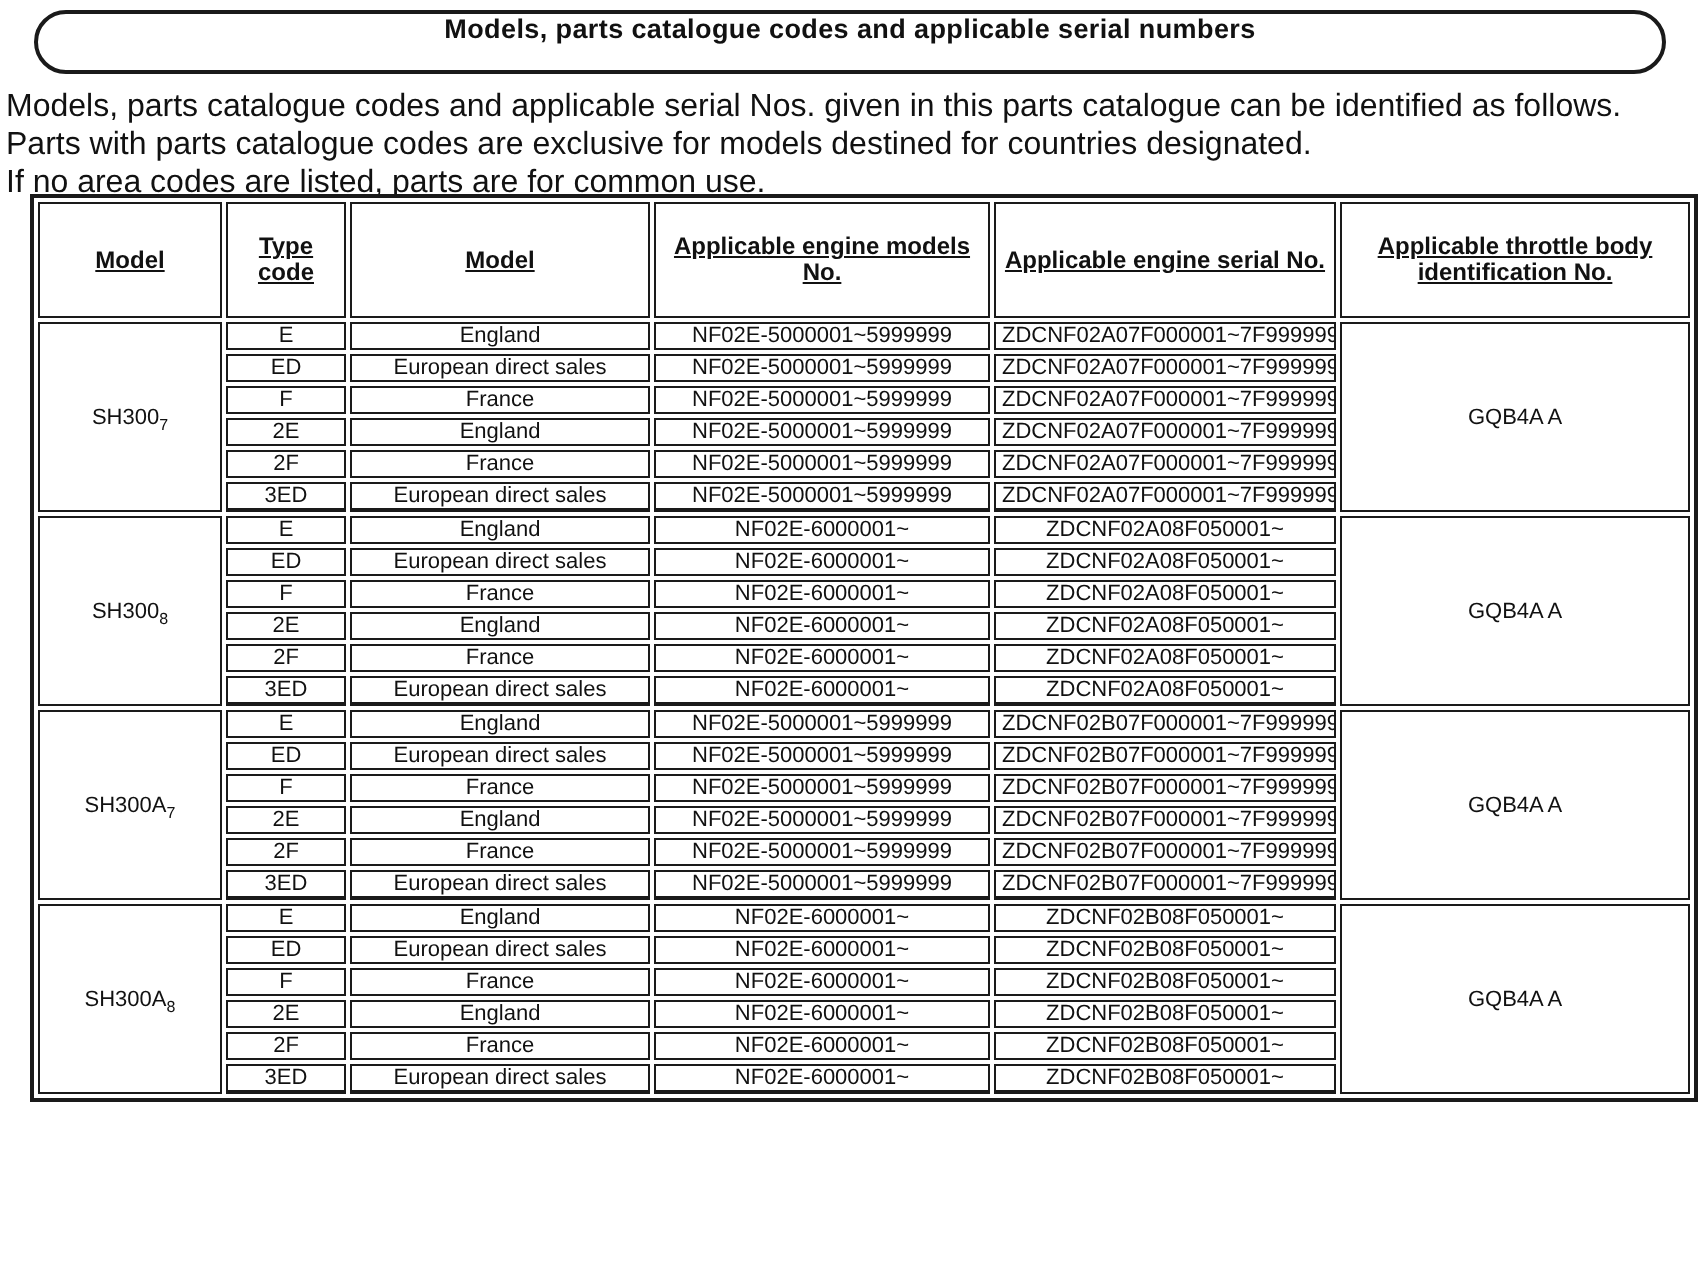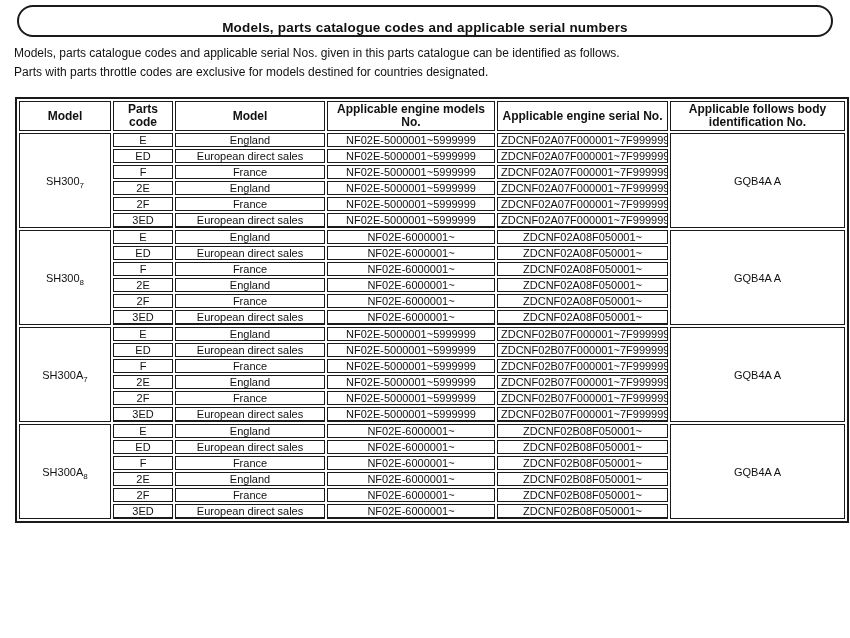--- a/index.html
+++ b/index.html
@@ -11,34 +11,34 @@
   }
   .page { position: relative; width: 850px; height: 638px; overflow: hidden; }
 
   
   .banner {
     position: absolute;
     left: 17px; top: 5px;
     width: 816px; height: 32px;
     border: 2px solid #1a1a1a;
     border-radius: 16px;
-    display: flex; align-items: flex-end; justify-content: center;
+    display: flex; align-items: flex-start; justify-content: center;
   }
   .banner-title {
     font-size: 13.5px;
     font-weight: bold;
     letter-spacing: 0.2px;
   }
 
   
   .intro {
     position: absolute;
-    left: 14px; top: 44px;
+    left: 3px; top: 44px;
     width: 830px;
-    font-size: 12px;
+    font-size: 16px;
     line-height: 19px;
   }
 
   
   table.serials {
     position: absolute;
     left: 15px; top: 97px;
     width: 820px;
     border: 2px solid #1a1a1a;
     border-collapse: separate;
@@ -53,21 +53,22 @@
     white-space: nowrap;
   }
   table.serials th {
     font-size: 12px;
     font-weight: bold;
     text-align: center;
     vertical-align: middle;
     height: 28px;
     line-height: 13px;
     white-space: normal;
-    padding: 1px 2px;
+    padding: 15px 2px;
+    text-decoration: underline;
   }
   table.serials td {
     font-size: 11px;
     height: 12px;
     line-height: 12px;
     padding: 0 3px;
     vertical-align: middle;
   }
   td.cell-center { text-align: center; }
   td.cell-left   { text-align: center; }
@@ -79,40 +80,41 @@
 <body>
 
 <div class="page">
 
   <div class="banner">
     <span class="banner-title">Models, parts catalogue codes and applicable serial numbers</span>
   </div>
 
   <div class="intro">
     <div>Models, parts catalogue codes and applicable serial Nos. given in this parts catalogue can be identified as follows.</div>
-    <div>Parts with parts throttle codes are exclusive for models destined for countries designated.</div>
+    <div>Parts with parts catalogue codes are exclusive for models destined for countries designated.</div>
+    <div>If no area codes are listed, parts are for common use.</div>
   </div>
 
   <table class="serials">
     <colgroup>
       <col style="width:92px">
       <col style="width:60px">
       <col style="width:150px">
       <col style="width:168px">
       <col style="width:171px">
       <col style="width:175px">
     </colgroup>
     <thead>
       <tr>
         <th>Model</th>
-        <th>Parts code</th>
+        <th>Type code</th>
         <th>Model</th>
         <th>Applicable engine models No.</th>
         <th>Applicable engine serial No.</th>
-        <th>Applicable follows body identification No.</th>
+        <th>Applicable throttle body identification No.</th>
       </tr>
     </thead>
     <tbody>
         <tr>
           <td class="model-cell" rowspan="6"><span>SH300</span><sub class="model-sub">7</sub></td>
           <td class="cell-center">E</td>
           <td class="cell-center">England</td>
           <td class="cell-left">NF02E-5000001~5999999</td>
           <td class="cell-left">ZDCNF02A07F000001~7F999999</td>
           <td class="cell-center" rowspan="6">GQB4A A</td>

